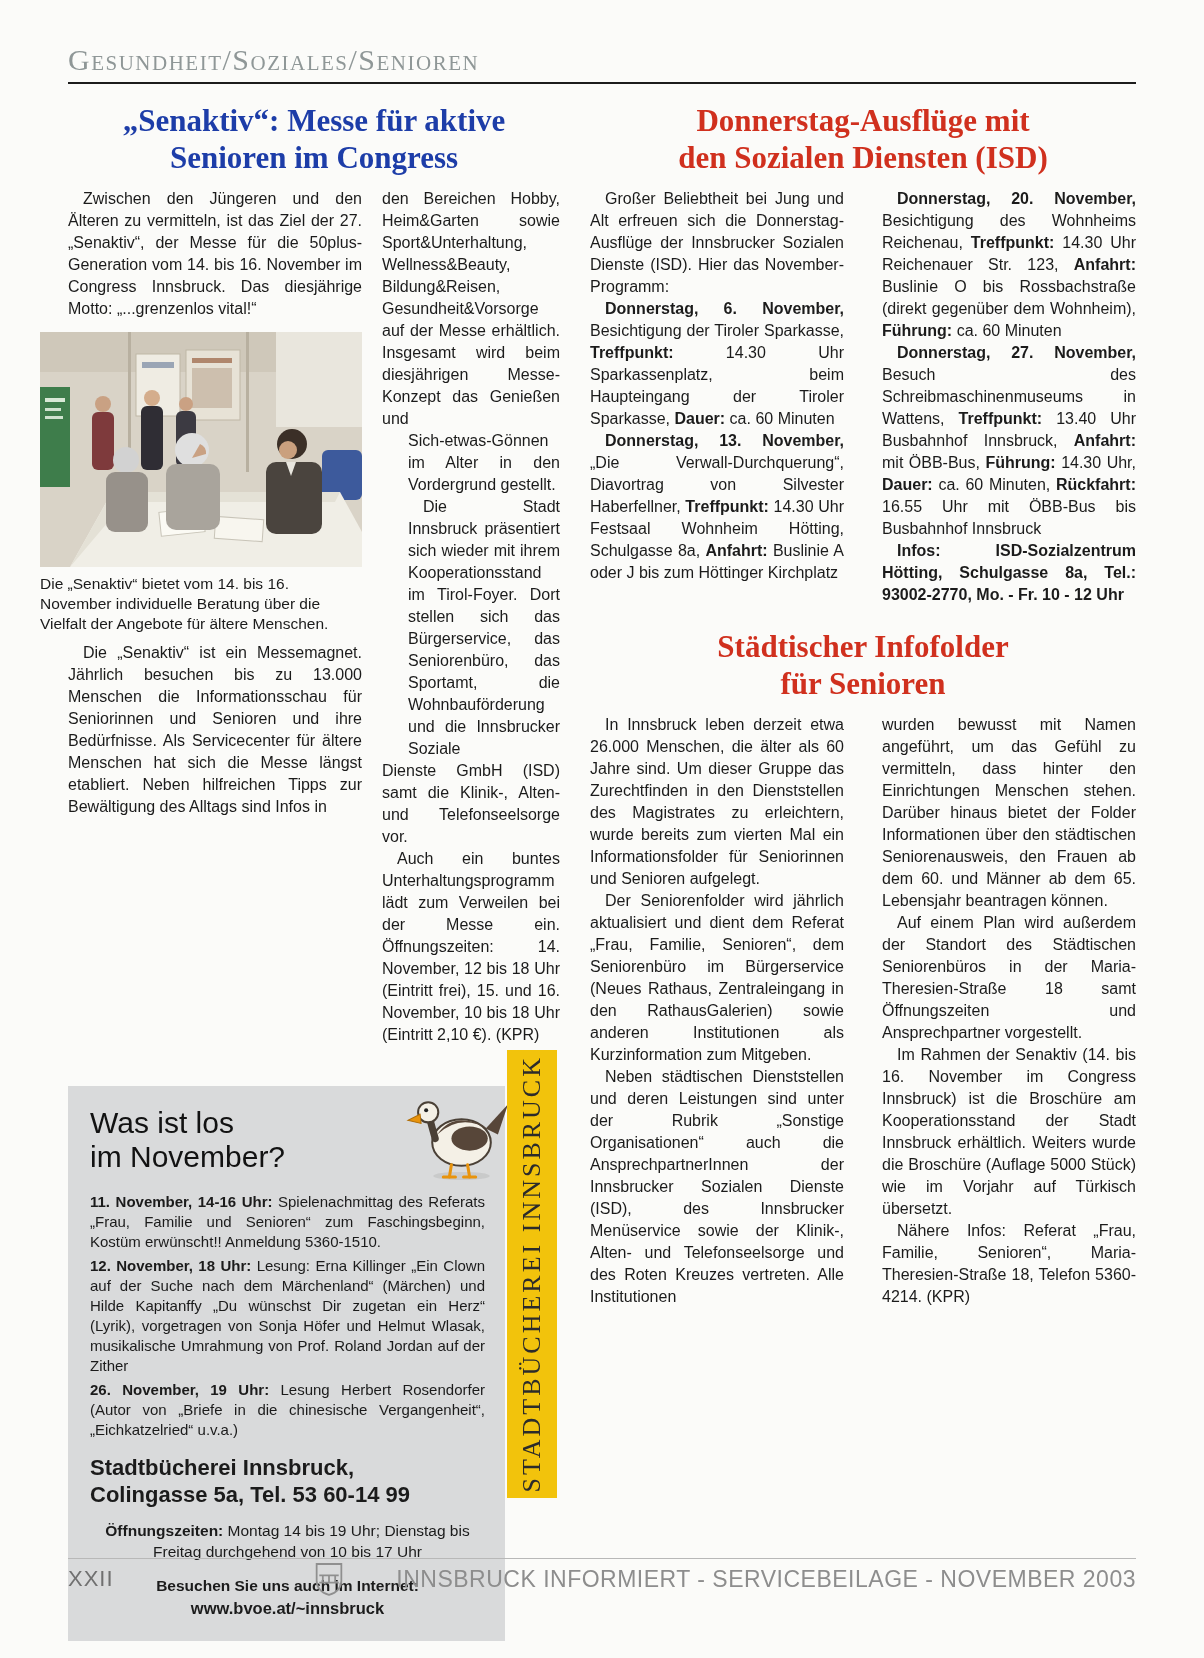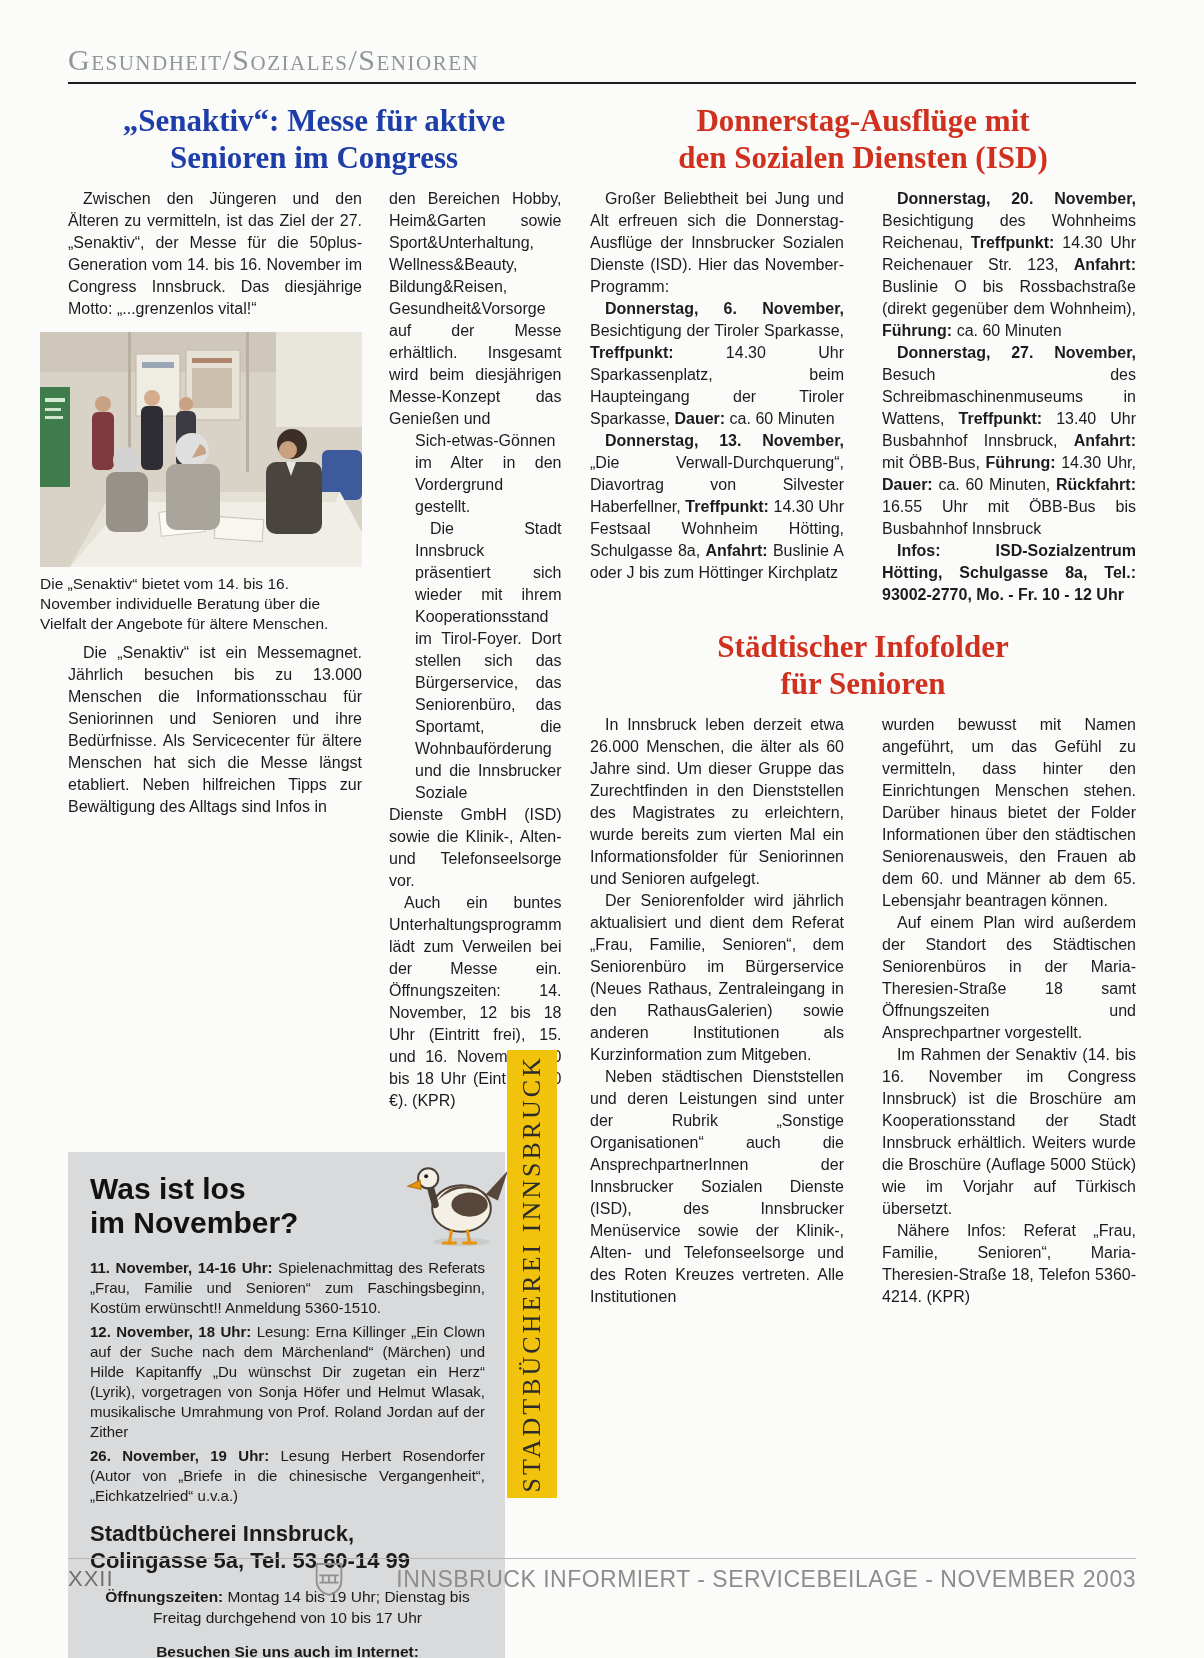--- a/index.html
+++ b/index.html
@@ -12,35 +12,35 @@
   .content{display:flex;gap:30px;margin-top:18px}
   .half-left{flex:0 0 492px;width:492px;position:relative}
   .half-right{flex:0 0 546px;width:546px}
 
   .article-title{font-family:"Liberation Serif",serif;font-weight:700;text-align:center;font-size:31px;line-height:37px;margin:0 0 12px}
   .tline{display:block}
   .title-blue{color:#1d3da8}
   .title-red{color:#d0301e}
 
   .cols{display:flex;text-align:justify}
-  .cols-l{gap:27px}
+  .cols-l{gap:20px}
   .cols-r{gap:38px}
   .col{flex:1;font-size:16px;line-height:22px}
   p{margin:0}
   .body-p{text-indent:15px}
   .noindent{text-indent:0}
   .b{font-weight:700}
 
   .photo-figure{width:322px;margin:12px 0 8px -28px;position:relative;z-index:2}
   .photo-figure svg{display:block}
   .caption{font-size:15.5px;line-height:20px;text-align:left;margin-top:7px}
   .wrap-narrow{margin-left:26px}
 
   .graybox{position:relative;margin-top:40px;width:437px;background:#d9dadb;padding:20px 20px 22px 22px;box-sizing:border-box}
-  .box-title{font-size:30px;line-height:34px;font-weight:700;margin:0 0 18px;color:#121212;font-family:"Liberation Sans",sans-serif}
+  .box-title{font-size:30px;line-height:34px;font-weight:400;margin:0 0 18px;color:#121212;font-family:"Liberation Sans",sans-serif}
   .bird{position:absolute;top:0;right:-10px;width:110px;height:96px}
   .events p{font-size:15px;line-height:20px;margin-bottom:4px;text-align:justify}
   .library-name{text-align:left;font-weight:700;font-size:22px;line-height:27px;margin-top:14px}
   .hours{text-align:center;font-size:15.5px;line-height:21px;margin-top:12px}
   .internet{text-align:center;margin-top:13px;font-weight:700;font-size:15.5px;line-height:22px}
   .internet .url{font-size:16.5px}
 
   .stripe{position:absolute;left:507px;top:1050px;width:50px;height:448px;background:#f2c30c;display:flex;align-items:center;justify-content:center}
   .stripe-text{writing-mode:vertical-rl;transform:rotate(180deg);font-family:"Liberation Serif",serif;font-size:26px;letter-spacing:3px;color:#2b2b2b;white-space:nowrap}
 
@@ -116,21 +116,21 @@
               <figcaption class="caption">Die „Senaktiv“ bietet vom 14. bis 16. November individuelle Beratung über die Vielfalt der Angebote für ältere Menschen.</figcaption>
             </figure>
             <p class="body-p">Die „Senaktiv“ ist ein Messemagnet. Jährlich besuchen bis zu 13.000 Menschen die Informationsschau für Seniorinnen und Senioren und ihre Bedürfnisse. Als Servicecenter für ältere Menschen hat sich die Messe längst etabliert. Neben hilfreichen Tipps zur Bewältigung des Alltags sind Infos in</p>
           </div>
           <div class="col">
             <p class="noindent">den Bereichen Hobby, Heim&amp;Garten sowie Sport&amp;Unterhaltung, Wellness&amp;Beauty, Bildung&amp;Reisen, Gesundheit&amp;Vorsorge auf der Messe erhältlich. Insgesamt wird beim diesjährigen Messe-Konzept das Genießen und</p>
             <div class="wrap-narrow">
               <p class="noindent">Sich-etwas-Gönnen im Alter in den Vordergrund gestellt.</p>
               <p class="body-p">Die Stadt Innsbruck präsentiert sich wieder mit ihrem Kooperationsstand im Tirol-Foyer. Dort stellen sich das Bürgerservice, das Seniorenbüro, das Sportamt, die Wohnbauförderung und die Innsbrucker Soziale</p>
             </div>
-            <p class="noindent">Dienste GmbH (ISD) sowie die Klinik-, Alten- und Telefonseelsorge vor.</p>
+            <p class="noindent">Dienste GmbH (ISD) samt die Klinik-, Alten- und Telefonseelsorge vor.</p>
             <p class="body-p">Auch ein buntes Unterhaltungsprogramm lädt zum Verweilen bei der Messe ein. Öffnungszeiten: 14. November, 12 bis 18 Uhr (Eintritt frei), 15. und 16. November, 10 bis 18 Uhr (Eintritt 2,10 €). (KPR)</p>
           </div>
         </div>
       </article>
 
       <aside class="graybox">
         <h2 class="box-title">
           <span class="tline">Was ist los</span>
           <span class="tline">im November?</span>
         </h2>

